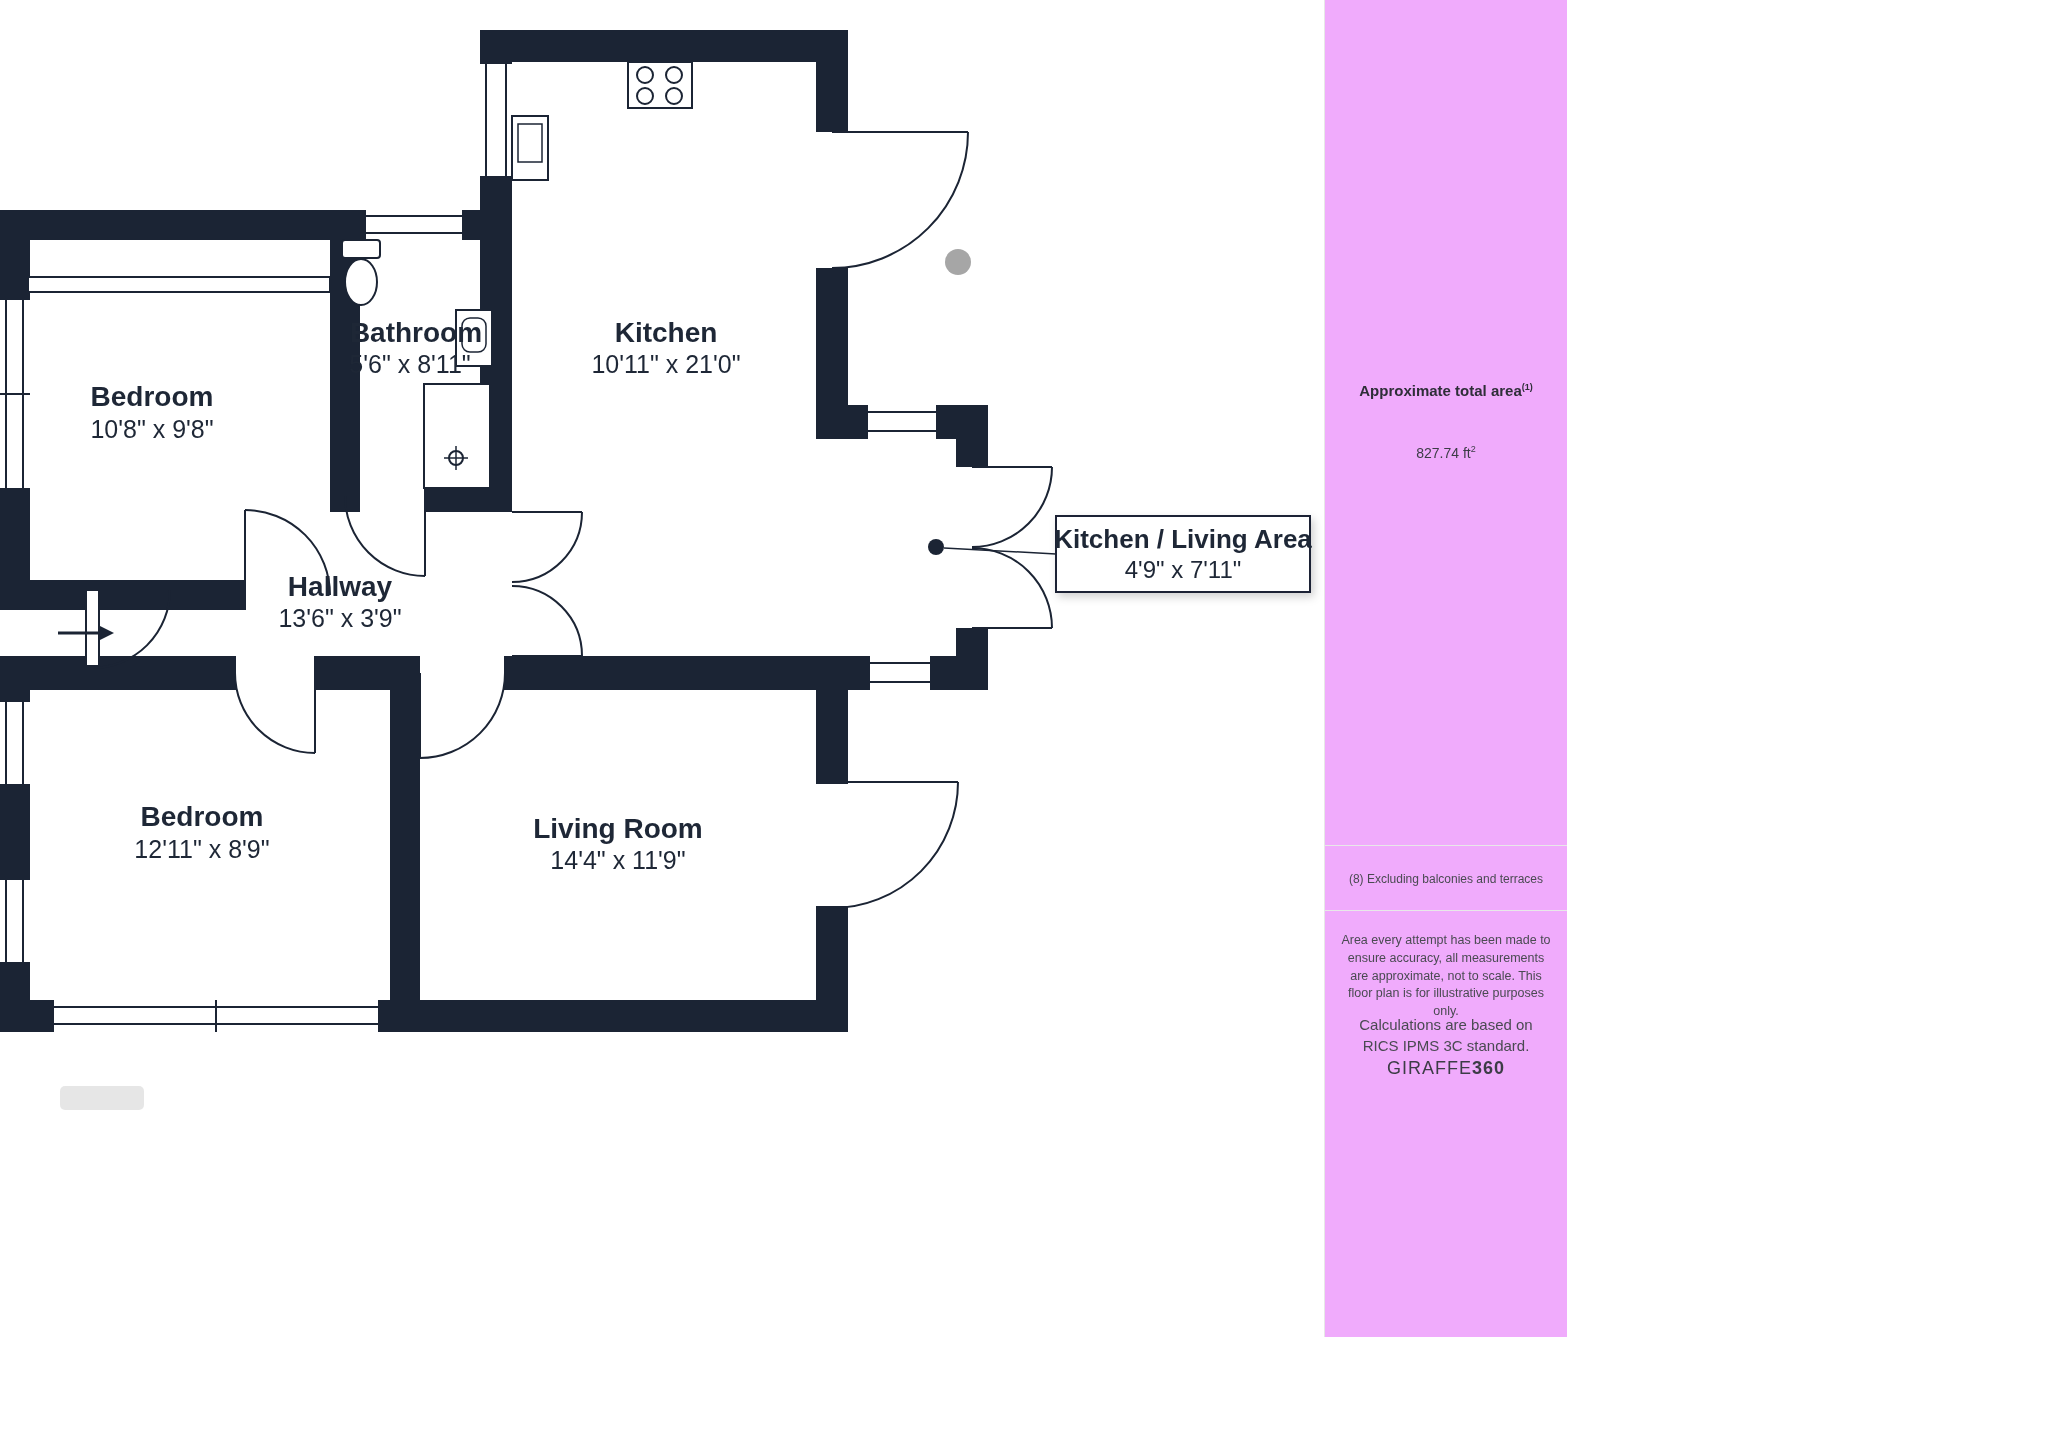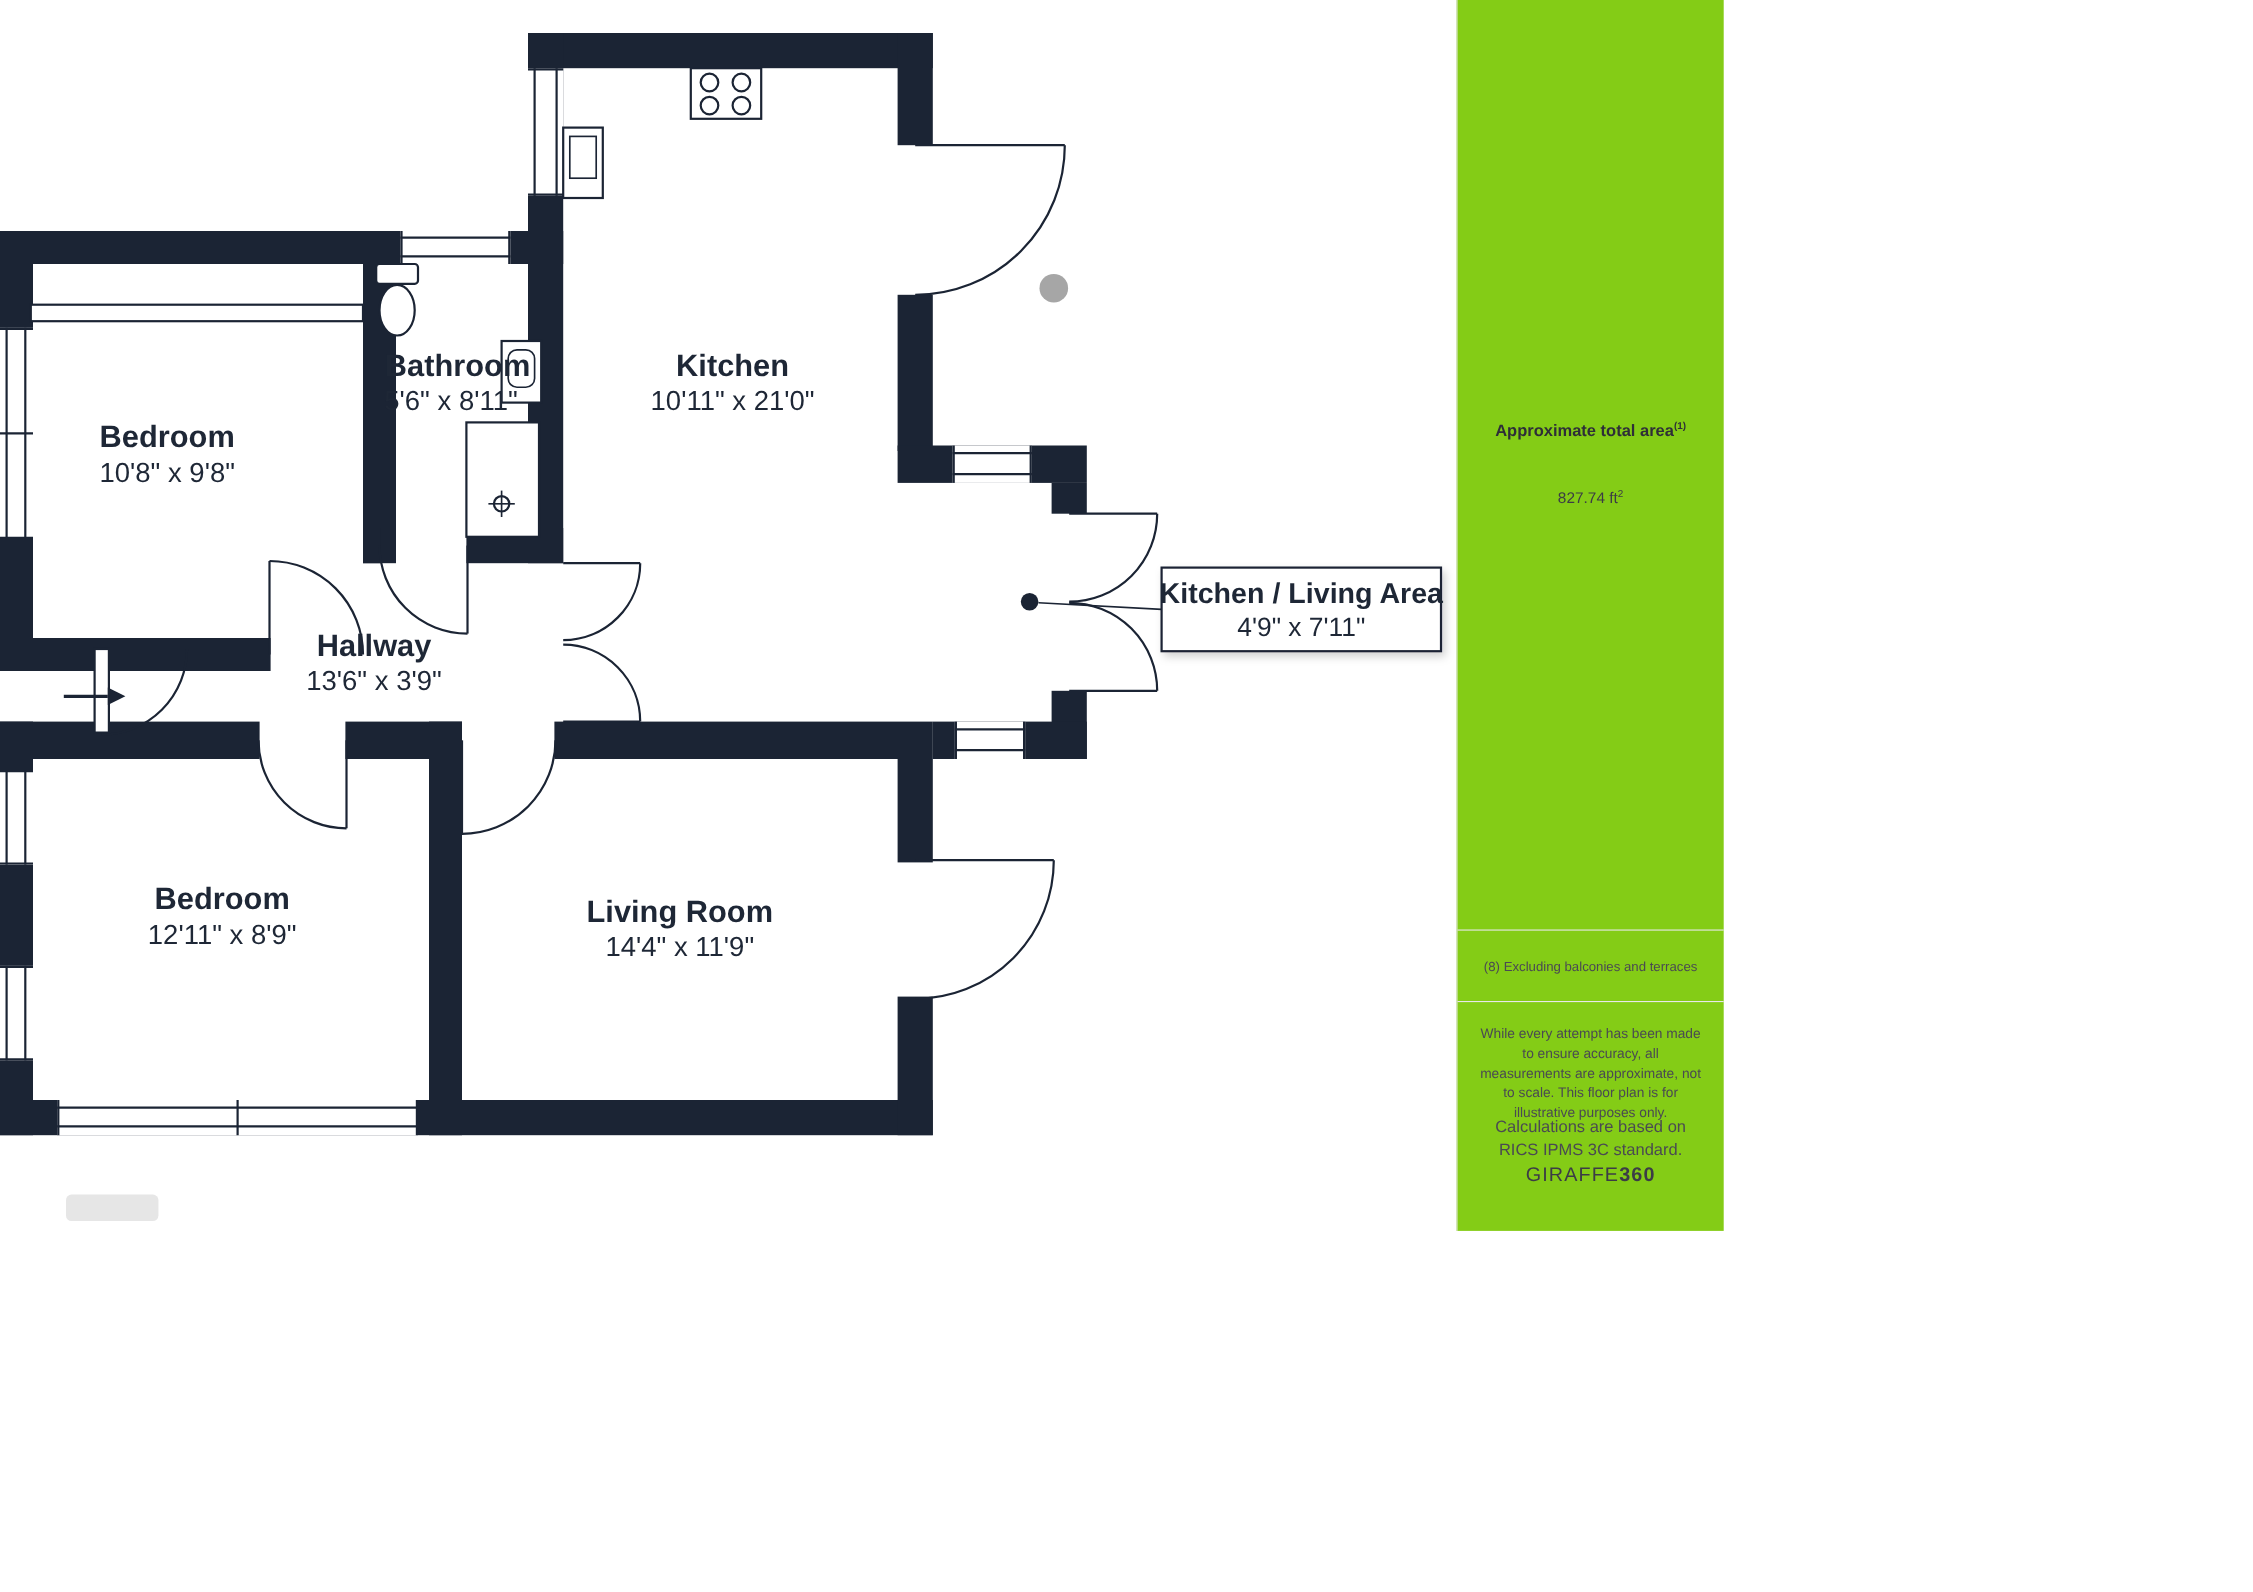--- a/index.html
+++ b/index.html
@@ -5,22 +5,22 @@
   html,body{margin:0;padding:0;background:#ffffff;}
   body{width:2048px;height:1447px;position:relative;overflow:hidden;
        font-family:"Liberation Sans", sans-serif;color:#33333d;}
   .plan-wrap{position:absolute;left:0;top:0;width:1324px;height:1447px;}
   svg text{font-family:"Liberation Sans", sans-serif;}
   .room-name{font-weight:bold;font-size:28px;fill:#1e2736;}
   .room-dims{font-weight:normal;font-size:25px;fill:#1e2736;}
   .callout-name{font-weight:bold;font-size:26px;fill:#1e2736;}
   .callout-dims{font-size:24px;fill:#1e2736;}
 
-  .side-panel{position:absolute;left:1324px;top:0;width:242px;height:1119px;
-              border-left:1px solid #e7e7e7;background:#84cc16;}
+  .side-panel{position:absolute;left:1324px;top:0;width:242px;height:1337px;
+              border-left:1px solid #e7e7e7;background:#f0abfc;}
   .side-panel .abs{position:absolute;left:0;width:100%;box-sizing:border-box;text-align:center;}
   .area-title{top:382px;font-size:15px;font-weight:bold;color:#2e2e38;}
   .area-title sup{font-size:9px;}
   .area-value{top:412px;font-size:14px;color:#3c3c46;margin-top:32px;}
   .area-value sup{font-size:9px;}
   .hdivider{position:absolute;left:0;width:100%;border-top:1px solid #e8e8e8;height:0;}
   .d1{top:845px;} .d2{top:910px;}
   .footnote{top:872px;font-size:12px;color:#4a4a52;padding:0 10px;}
   .disclaimer{top:932px;font-size:12.5px;line-height:1.42;color:#4a4a52;padding:0 16px;}
   .standard{top:1014px;font-size:15px;line-height:1.42;color:#4a4a52;padding:0 26px;}
@@ -224,19 +224,19 @@
     <span>Approximate total area</span><sup>(1)</sup>
   </div>
   <div class="abs area-value">
     <span>827.74 ft</span><sup>2</sup>
   </div>
 
   <div class="hdivider d1"></div>
   <div class="abs footnote">(8) Excluding balconies and terraces</div>
   <div class="hdivider d2"></div>
 
-  <div class="abs disclaimer">While every attempt has been made to ensure accuracy, all measurements are approximate, not to scale. This floor plan is for illustrative purposes only.</div>
+  <div class="abs disclaimer">Area every attempt has been made to ensure accuracy, all measurements are approximate, not to scale. This floor plan is for illustrative purposes only.</div>
   <div class="abs standard">Calculations are based on RICS IPMS 3C standard.</div>
 
   <div class="abs brand">
     <span>GIRAFFE</span><b>360</b>
   </div>
 </div>
 
 </body></html>

